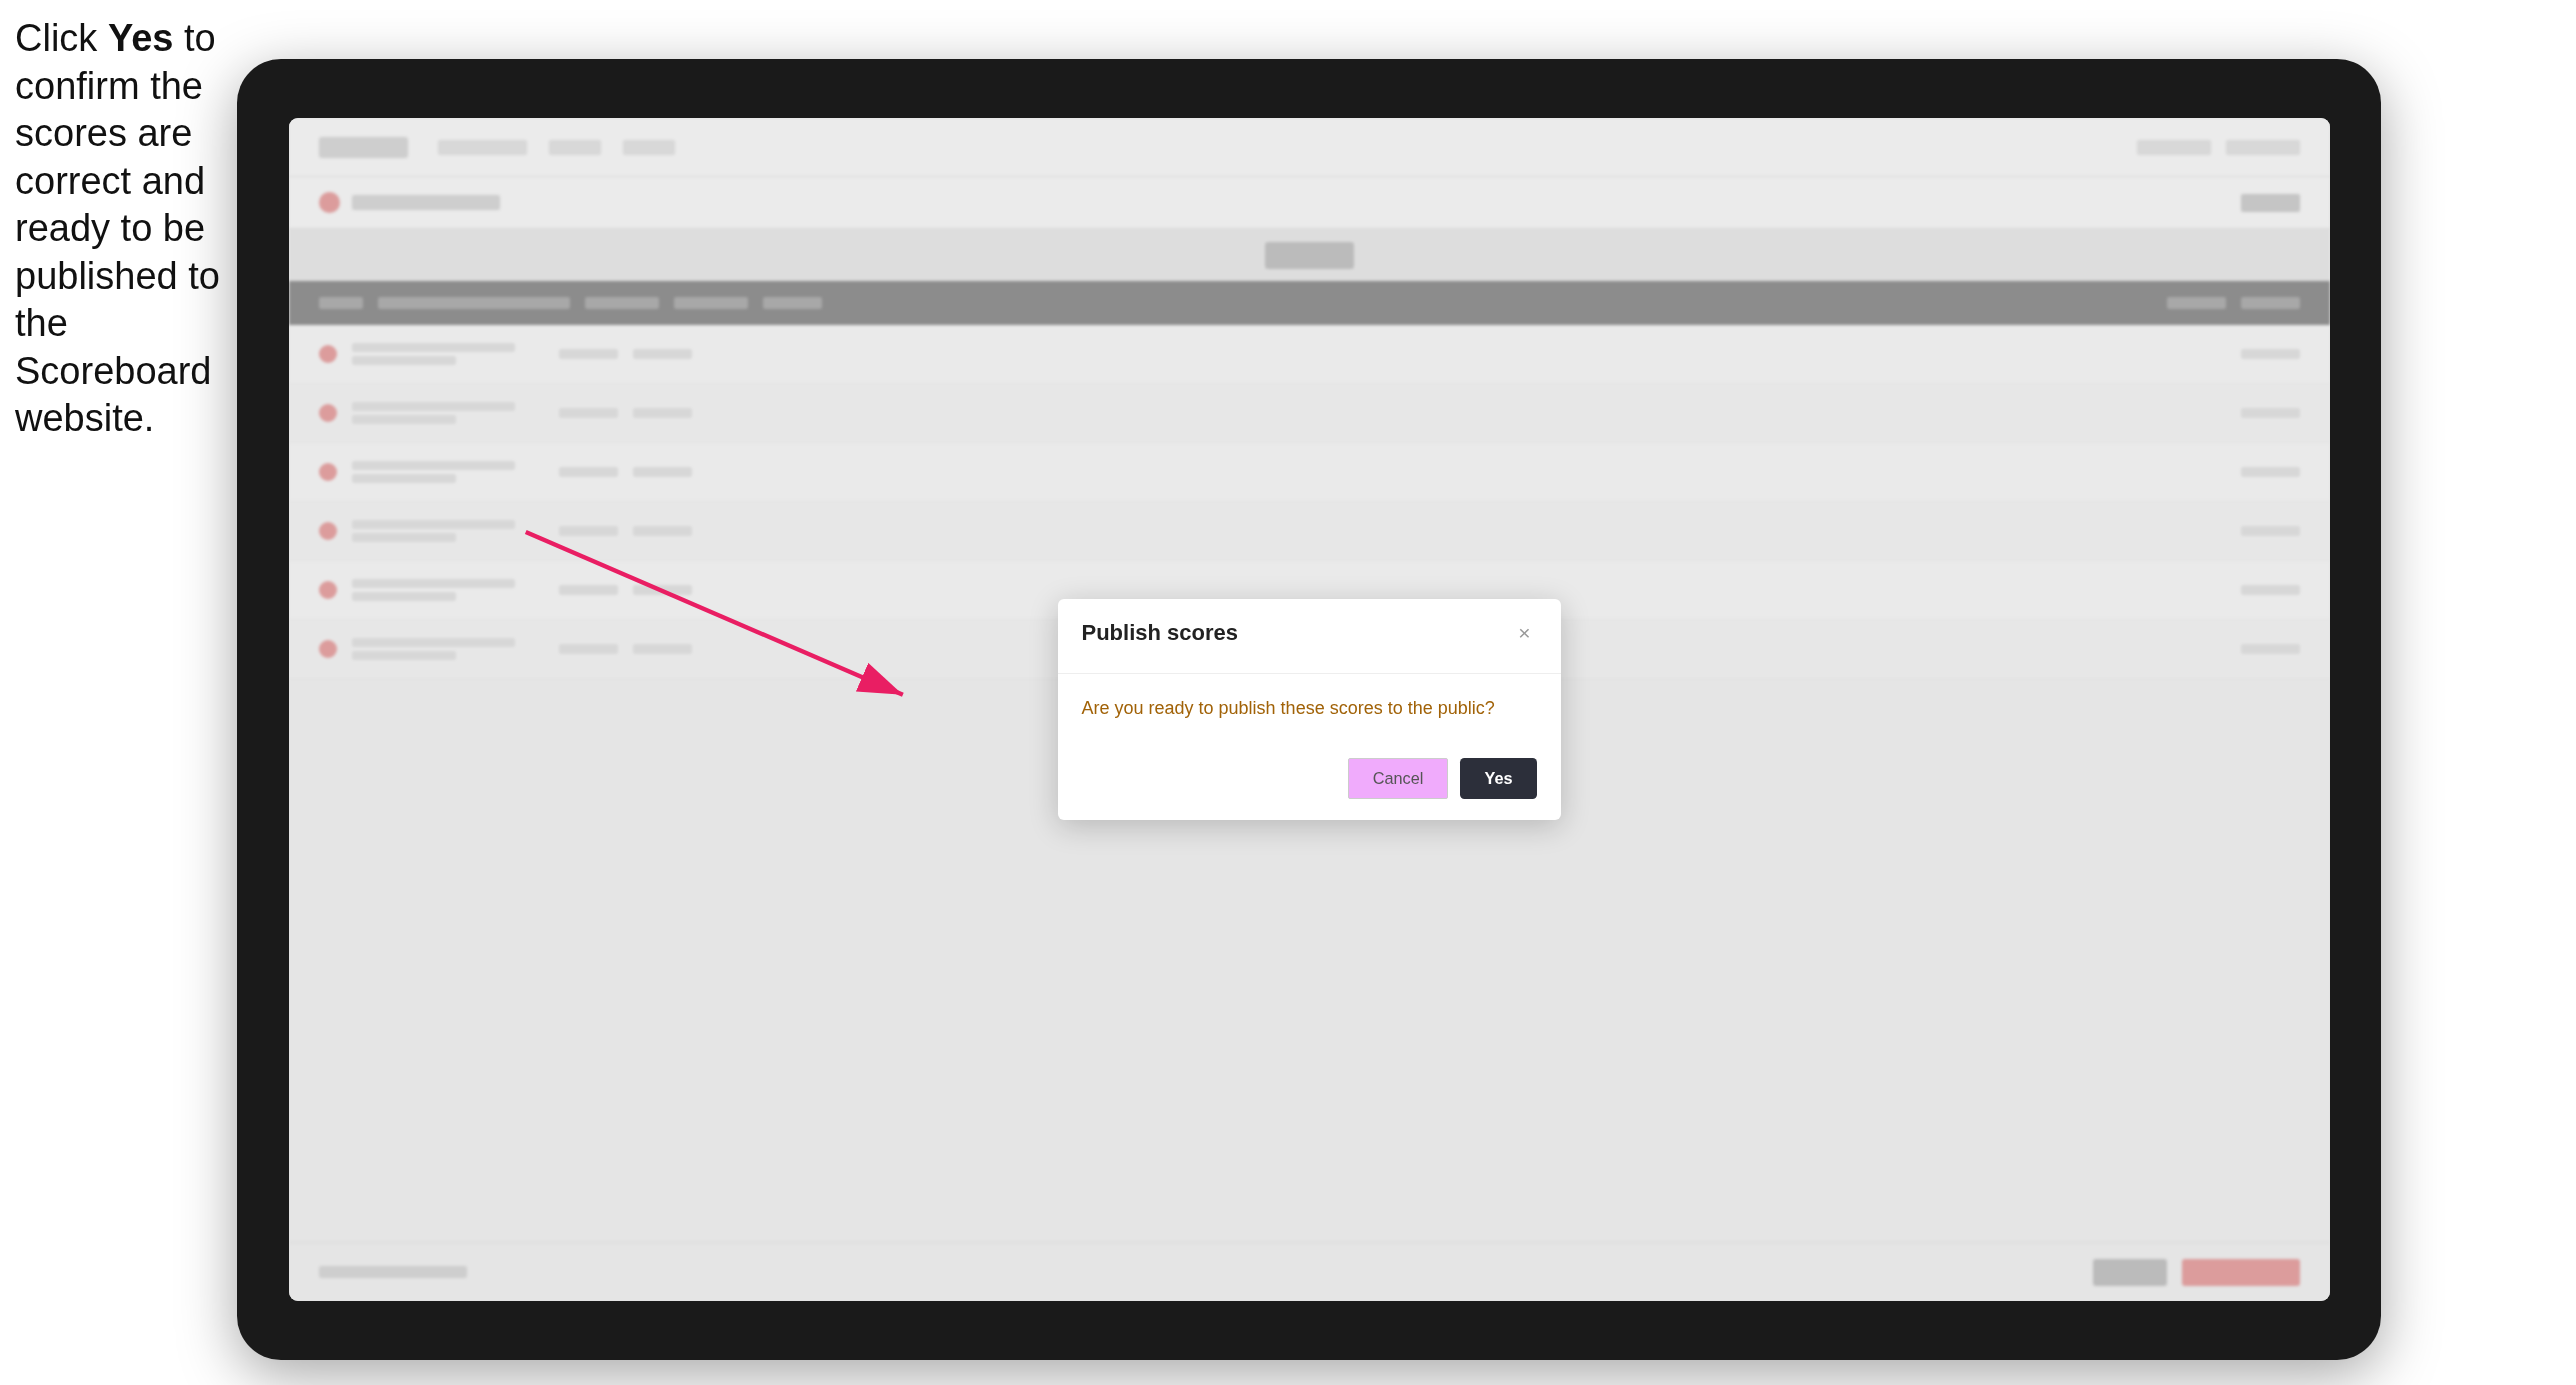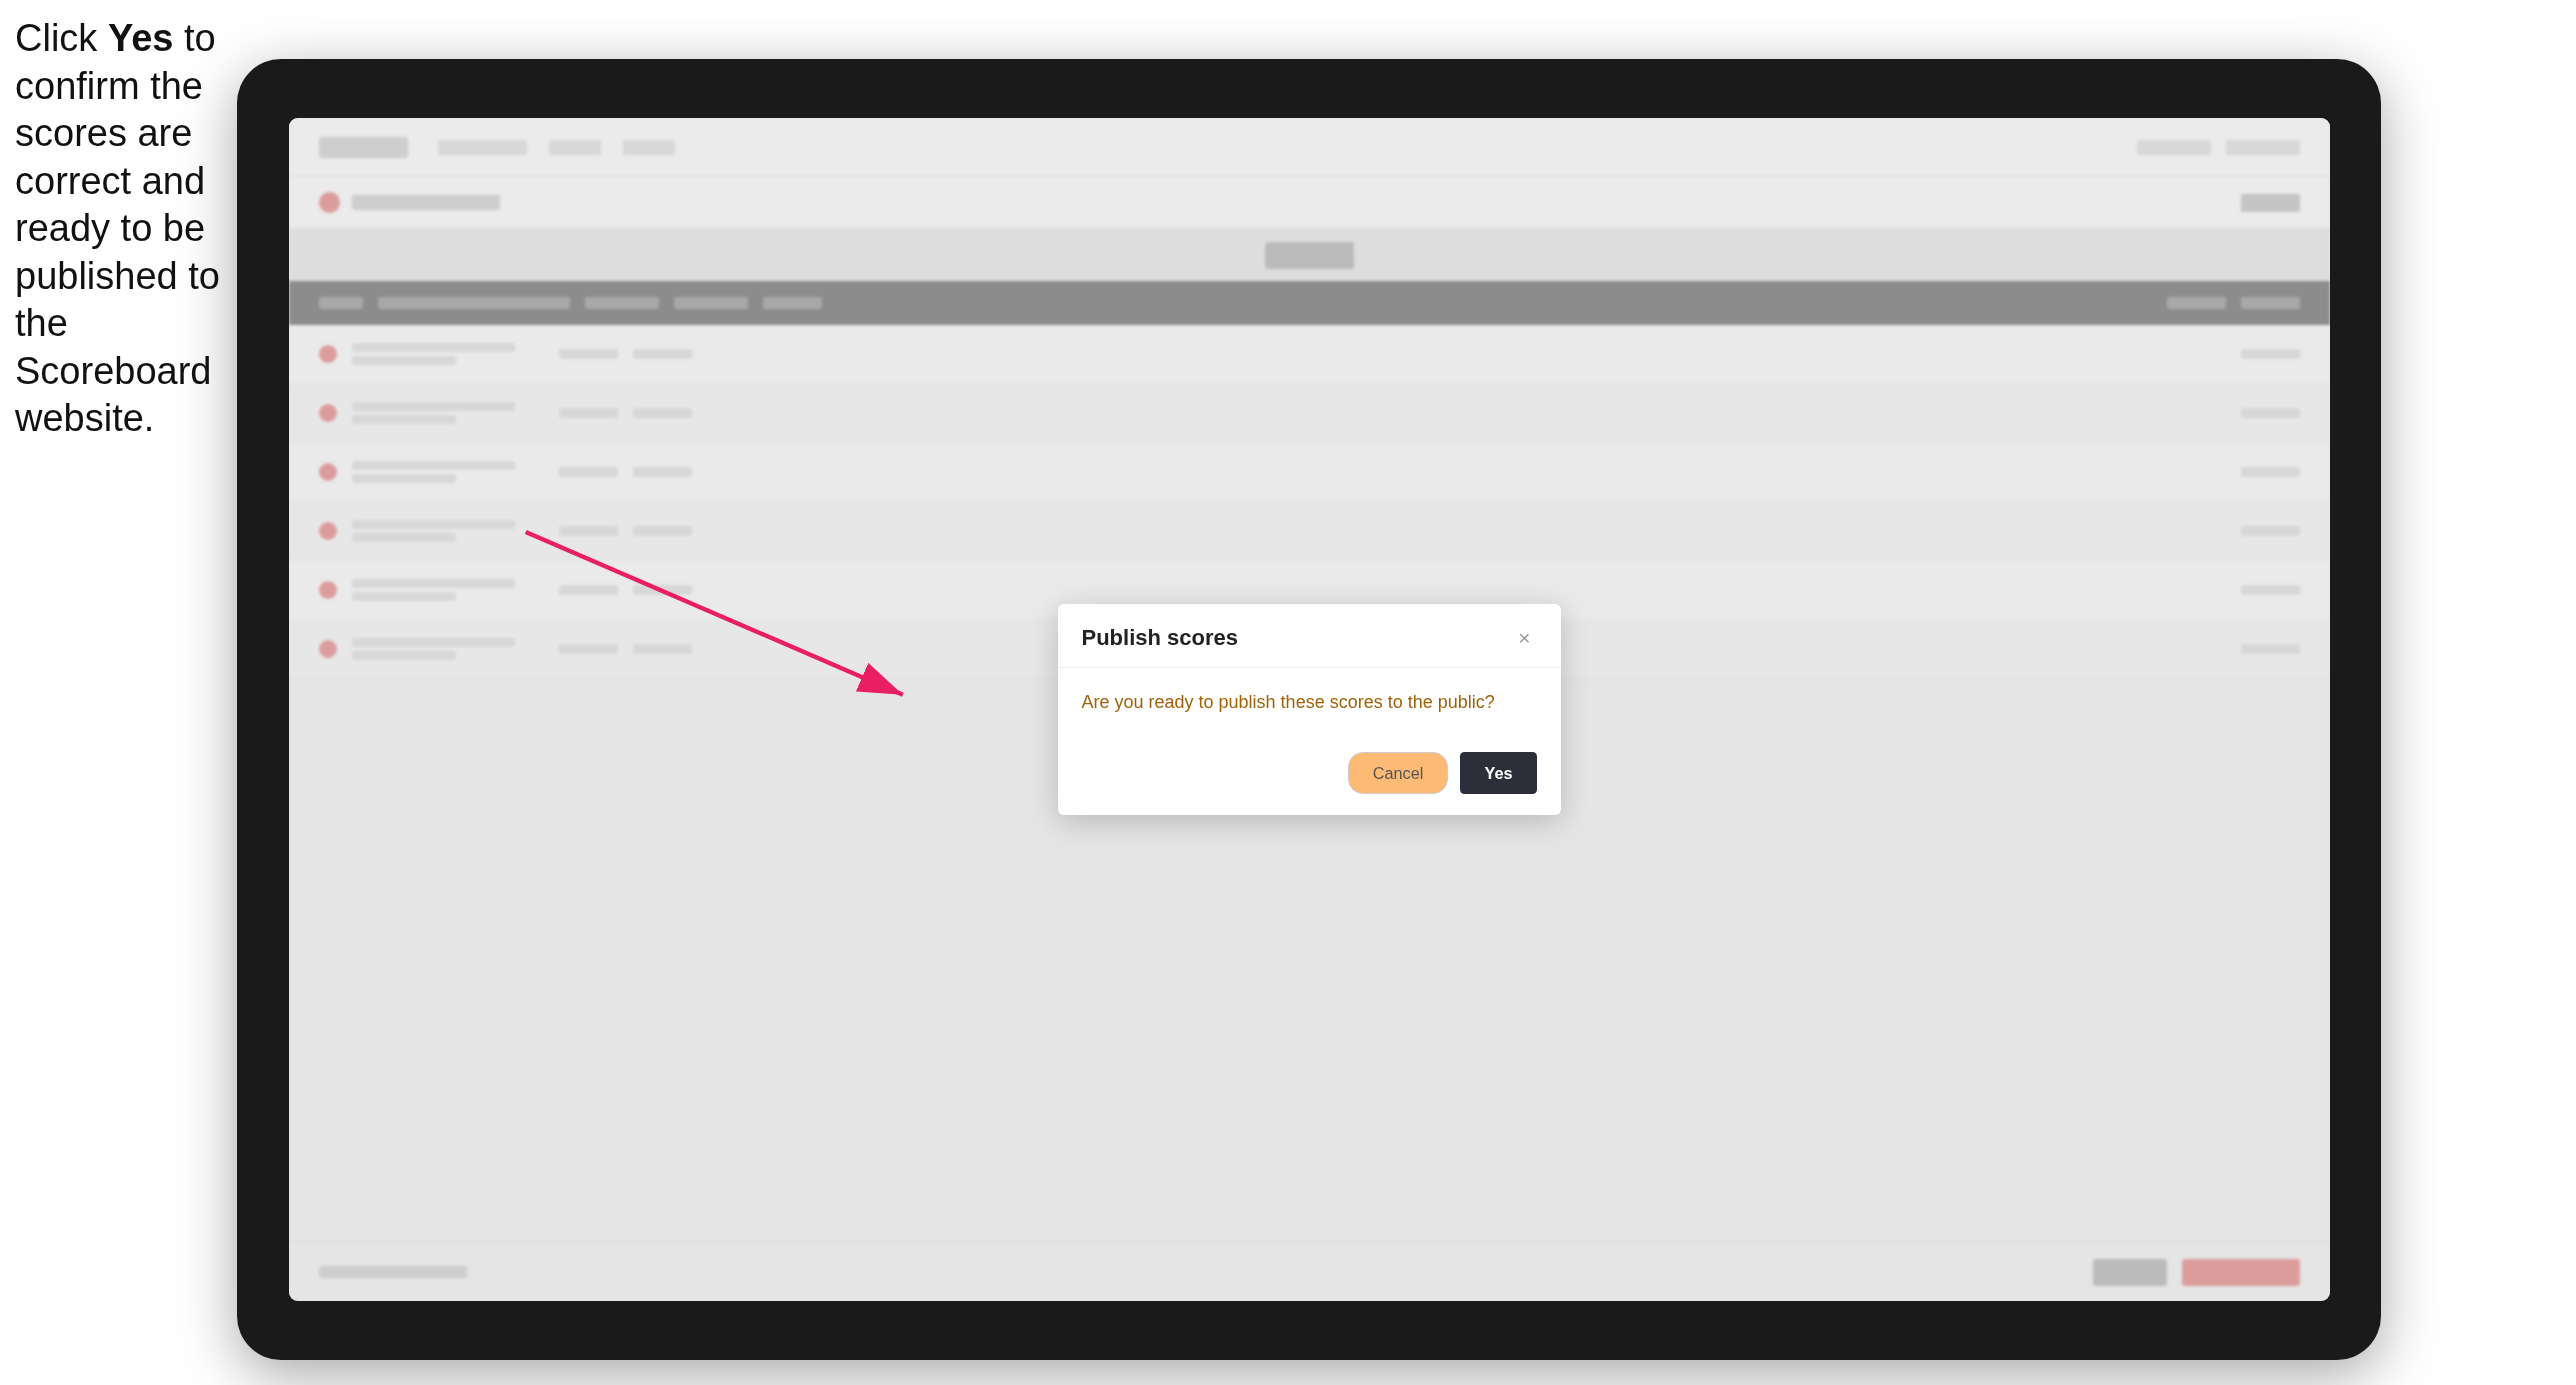--- a/index.html
+++ b/index.html
@@ -310,21 +310,21 @@
       border-radius: 6px;
       width: 503px;
       box-shadow: 0 6px 30px rgba(0,0,0,0.2);
       overflow: hidden;
     }
 
     .modal-header {
       display: flex;
       align-items: center;
       justify-content: space-between;
-      padding: 21px 24px 16px 24px;
+      padding: 21px 24px 27px 24px;
       border-bottom: 0.7px solid #eee;
     }
 
     .modal-title {
       font-size: 22px;
       font-weight: 600;
       color: #222;
     }
 
     .modal-close {
@@ -354,22 +354,22 @@
       padding: 15px 24px 21px 24px;
       display: flex;
       justify-content: flex-end;
       gap: 12px;
     }
 
     .btn-cancel {
       padding: 10.4px 24px;
       font-size: 16.3px;
       border: 0.7px solid #ccc;
-      background: #fdba74;
-      border-radius: 15px;
+      background: #f0abfc;
+      border-radius: 2px;
       color: #555;
       cursor: pointer;
     }
 
     .btn-yes {
       padding: 10.4px 24px;
       font-size: 16.3px;
       border: none;
       background: #2c2f3a;
       border-radius: 4.4px;

